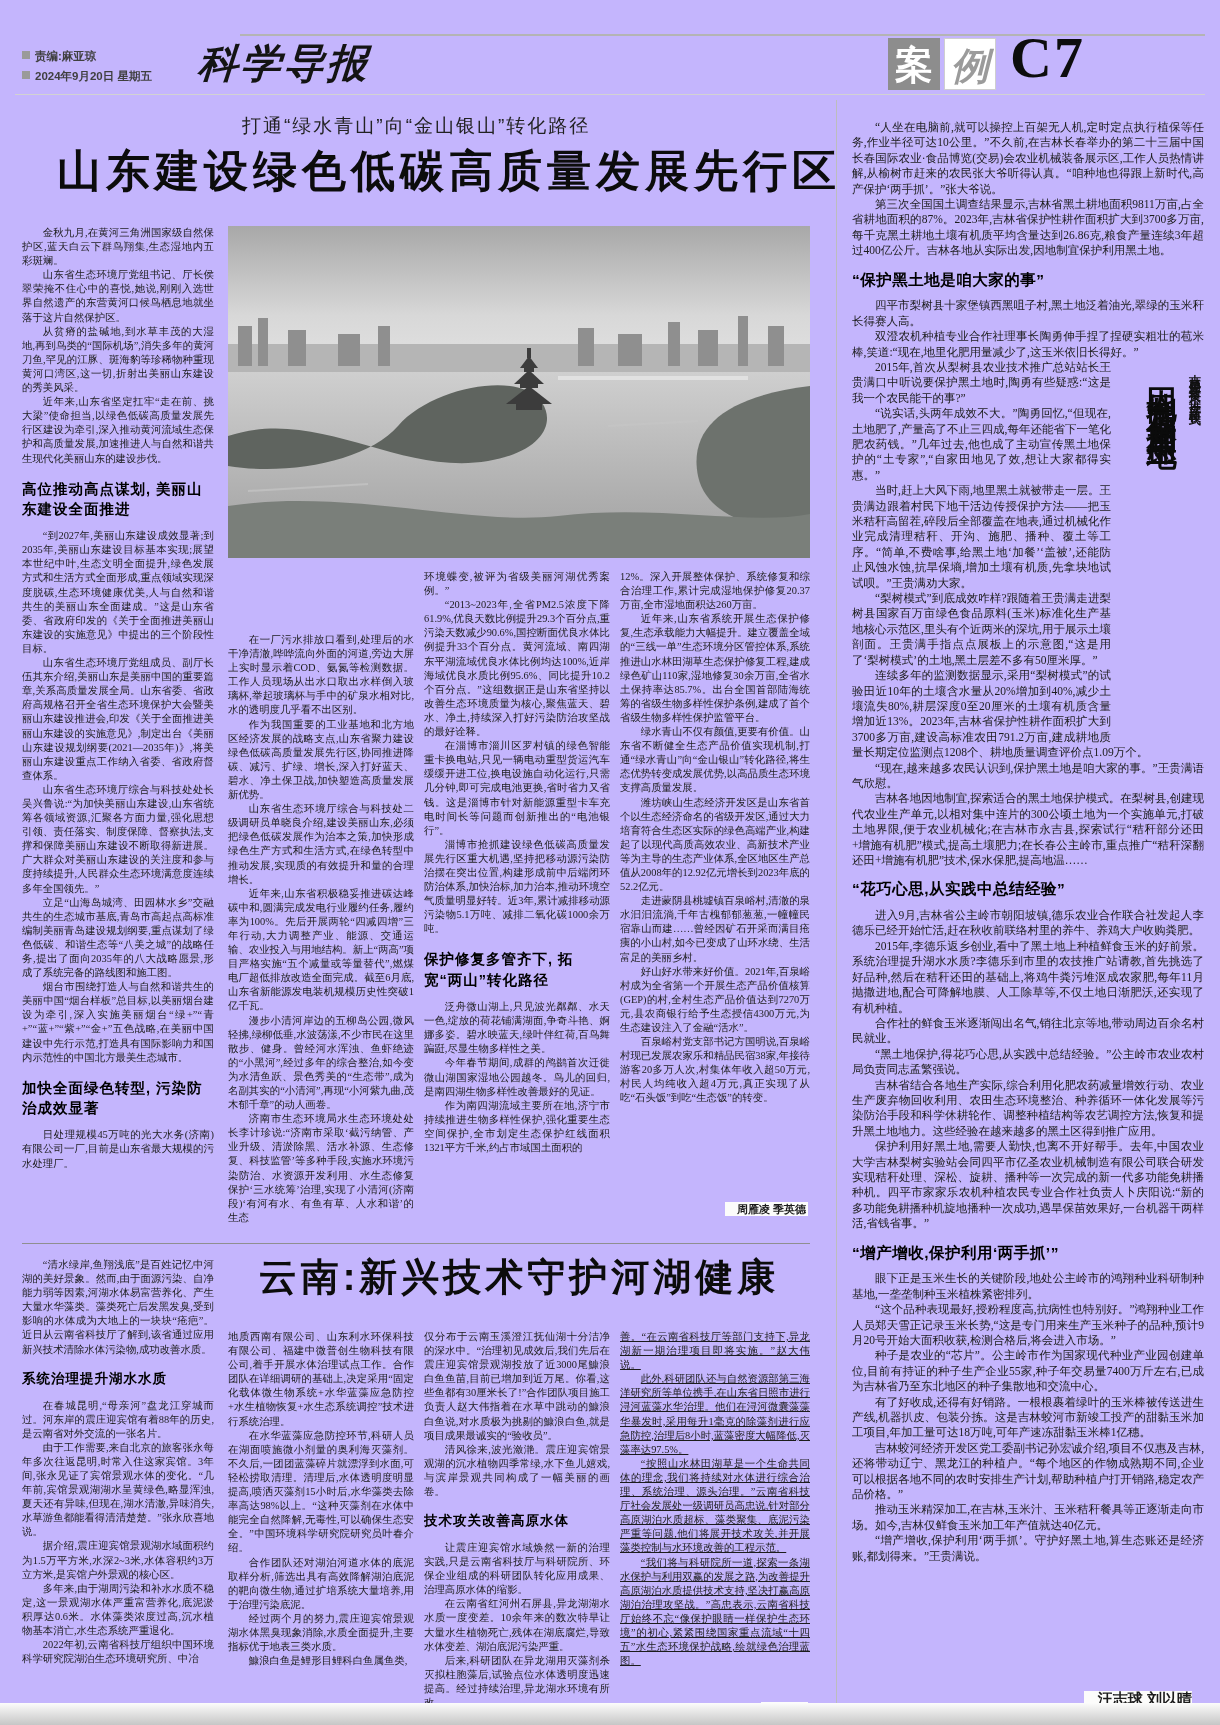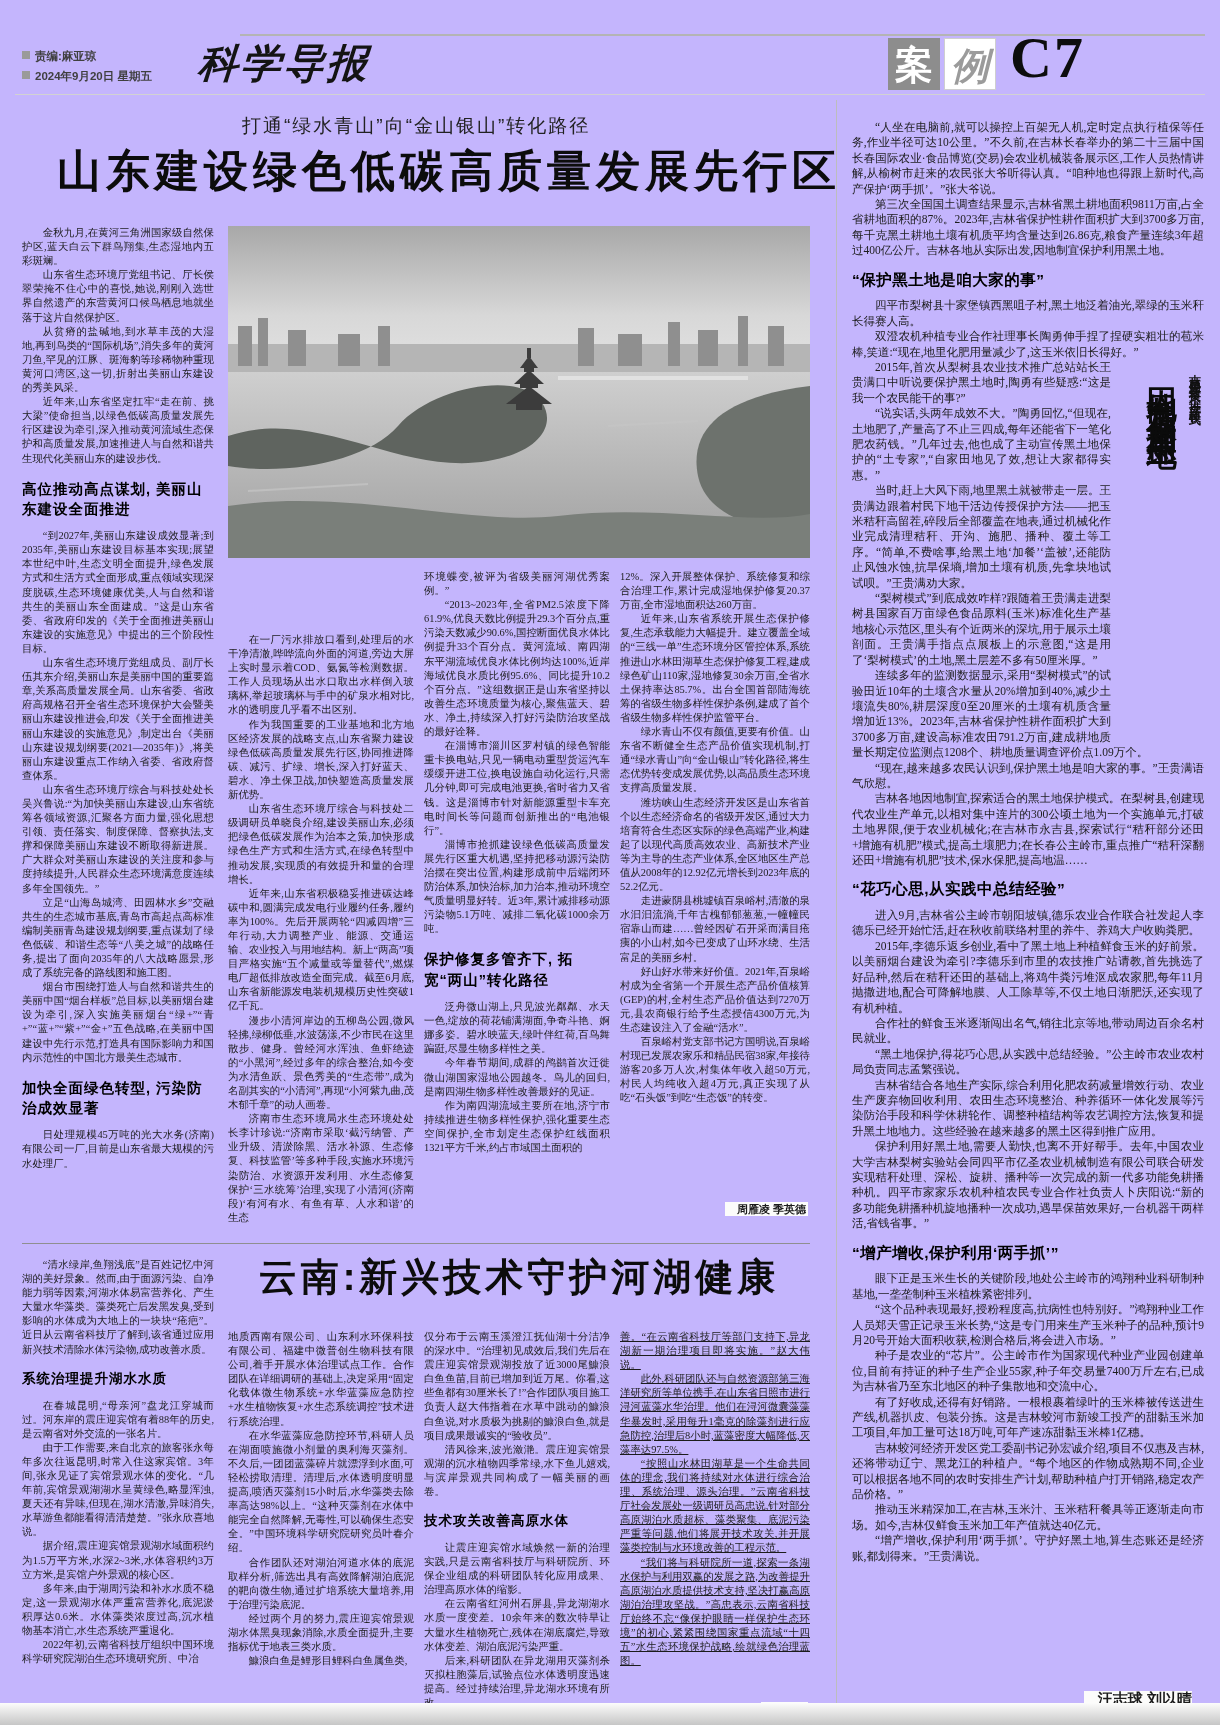--- a/index.html
+++ b/index.html
@@ -222,21 +222,21 @@
           <div class="b-p">“说实话,头两年成效不大。”陶勇回忆,“但现在,土地肥了,产量高了不止三四成,每年还能省下一笔化肥农药钱。”几年过去,他也成了主动宣传黑土地保护的“土专家”,“自家田地见了效,想让大家都得实惠。”</div>
           <div class="b-p">当时,赶上大风下雨,地里黑土就被带走一层。王贵满边跟着村民下地干活边传授保护方法——把玉米秸秆高留茬,碎段后全部覆盖在地表,通过机械化作业完成清理秸秆、开沟、施肥、播种、覆土等工序。“简单,不费啥事,给黑土地‘加餐’‘盖被’,还能防止风蚀水蚀,抗旱保墒,增加土壤有机质,先拿块地试试呗。”王贵满劝大家。</div>
           <div class="b-p">“梨树模式”到底成效咋样?跟随着王贵满走进梨树县国家百万亩绿色食品原料(玉米)标准化生产基地核心示范区,里头有个近两米的深坑,用于展示土壤剖面。王贵满手指点点展板上的示意图,“这是用了‘梨树模式’的土地,黑土层差不多有50厘米厚。”</div>
           <div class="b-p">连续多年的监测数据显示,采用“梨树模式”的试验田近10年的土壤含水量从20%增加到40%,减少土壤流失80%,耕层深度0至20厘米的土壤有机质含量增加近13%。2023年,吉林省保护性耕作面积扩大到3700多万亩,建设高标准农田791.2万亩,建成耕地质量长期定位监测点1208个、耕地质量调查评价点1.09万个。</div>
           <div class="b-p">“现在,越来越多农民认识到,保护黑土地是咱大家的事。”王贵满语气欣慰。</div>
           <div class="b-p">吉林各地因地制宜,探索适合的黑土地保护模式。在梨树县,创建现代农业生产单元,以相对集中连片的300公顷土地为一个实施单元,打破土地界限,便于农业机械化;在吉林市永吉县,探索试行“秸秆部分还田+增施有机肥”模式,提高土壤肥力;在长春公主岭市,重点推广“秸秆深翻还田+增施有机肥”技术,保水保肥,提高地温……</div>
         </div>
       <div class="b-s">“花巧心思,从实践中总结经验”</div>
       <div>
           <div class="b-p">进入9月,吉林省公主岭市朝阳坡镇,德乐农业合作联合社发起人李德乐已经开始忙活,赶在秋收前联络村里的养牛、养鸡大户收购粪肥。</div>
-          <div class="b-p">2015年,李德乐返乡创业,看中了黑土地上种植鲜食玉米的好前景。以美丽烟台建设为牵引?李德乐到市里的农技推广站请教,首先挑选了好品种,然后在秸秆还田的基础上,将鸡牛粪污堆沤成农家肥,每年11月抛撒进地,配合可降解地膜、人工除草等,不仅土地日渐肥沃,还实现了有机种植。</div>
+          <div class="b-p">2015年,李德乐返乡创业,看中了黑土地上种植鲜食玉米的好前景。系统治理提升湖水水质?李德乐到市里的农技推广站请教,首先挑选了好品种,然后在秸秆还田的基础上,将鸡牛粪污堆沤成农家肥,每年11月抛撒进地,配合可降解地膜、人工除草等,不仅土地日渐肥沃,还实现了有机种植。</div>
           <div class="b-p">合作社的鲜食玉米逐渐闯出名气,销往北京等地,带动周边百余名村民就业。</div>
           <div class="b-p">“黑土地保护,得花巧心思,从实践中总结经验。”公主岭市农业农村局负责同志孟繁强说。</div>
           <div class="b-p">吉林省结合各地生产实际,综合利用化肥农药减量增效行动、农业生产废弃物回收利用、农田生态环境整治、种养循环一体化发展等污染防治手段和科学休耕轮作、调整种植结构等农艺调控方法,恢复和提升黑土地地力。这些经验在越来越多的黑土区得到推广应用。</div>
           <div class="b-p">保护利用好黑土地,需要人勤快,也离不开好帮手。去年,中国农业大学吉林梨树实验站会同四平市亿圣农业机械制造有限公司联合研发实现秸秆处理、深松、旋耕、播种等一次完成的新一代多功能免耕播种机。四平市家家乐农机种植农民专业合作社负责人卜庆阳说:“新的多功能免耕播种机旋地播种一次成功,遇旱保苗效果好,一台机器干两样活,省钱省事。”</div>
         </div>
       <div class="b-s">“增产增收,保护利用‘两手抓’”</div>
       <div>
           <div class="b-p">眼下正是玉米生长的关键阶段,地处公主岭市的鸿翔种业科研制种基地,一垄垄制种玉米植株紧密排列。</div>
           <div class="b-p">“这个品种表现最好,授粉程度高,抗病性也特别好。”鸿翔种业工作人员郑天雪正记录玉米长势,“这是专门用来生产玉米种子的品种,预计9月20号开始大面积收获,检测合格后,将会进入市场。”</div>
           <div class="b-p">种子是农业的“芯片”。公主岭市作为国家现代种业产业园创建单位,目前有持证的种子生产企业55家,种子年交易量7400万斤左右,已成为吉林省乃至东北地区的种子集散地和交流中心。</div>

